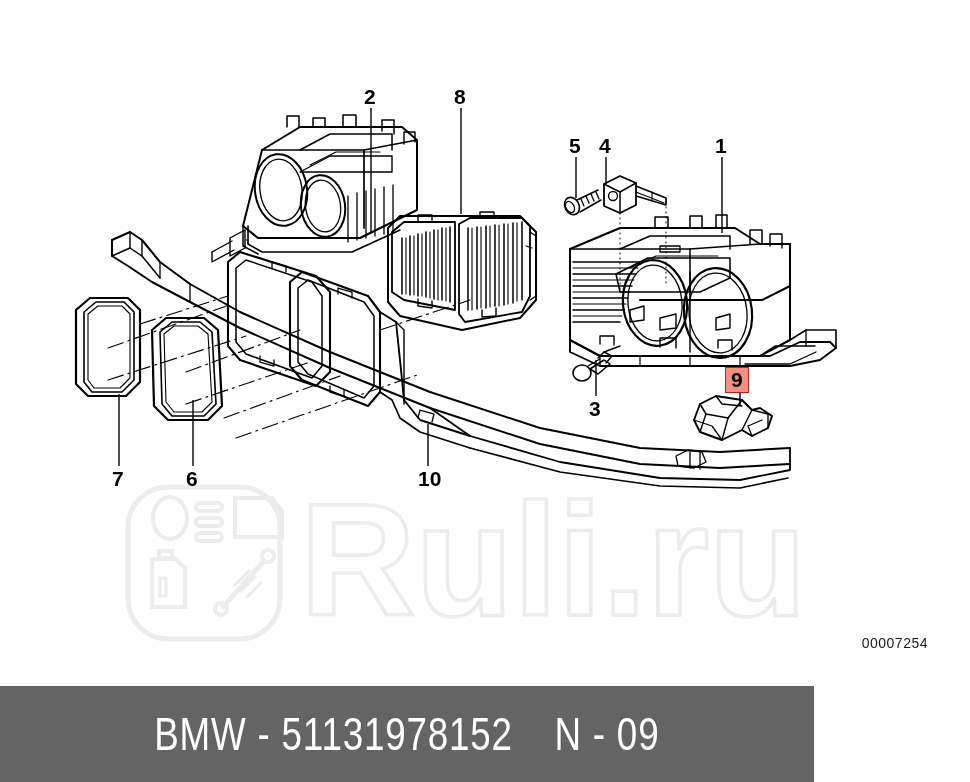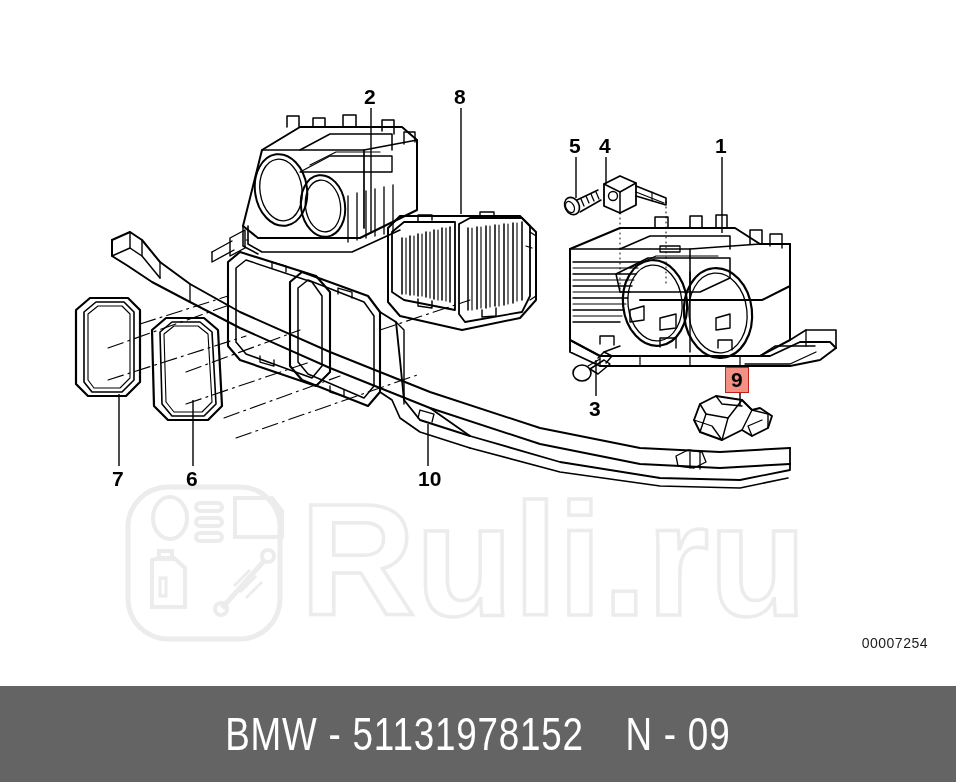--- a/index.html
+++ b/index.html
@@ -62,21 +62,21 @@
     top: 635px;
     font-family: "Liberation Sans", sans-serif;
     font-size: 14px;
     letter-spacing: 0.5px;
     color: #1a1a1a;
   }
   #footer-bar {
     position: absolute;
     left: 0;
     top: 686px;
-    width: 956px;
+    width: 814px;
     height: 96px;
     background: #646464;
     display: flex;
     align-items: center;
     justify-content: center;
   }
   #footer-inner {
     display: flex;
     align-items: baseline;
     transform: scaleX(0.80);

